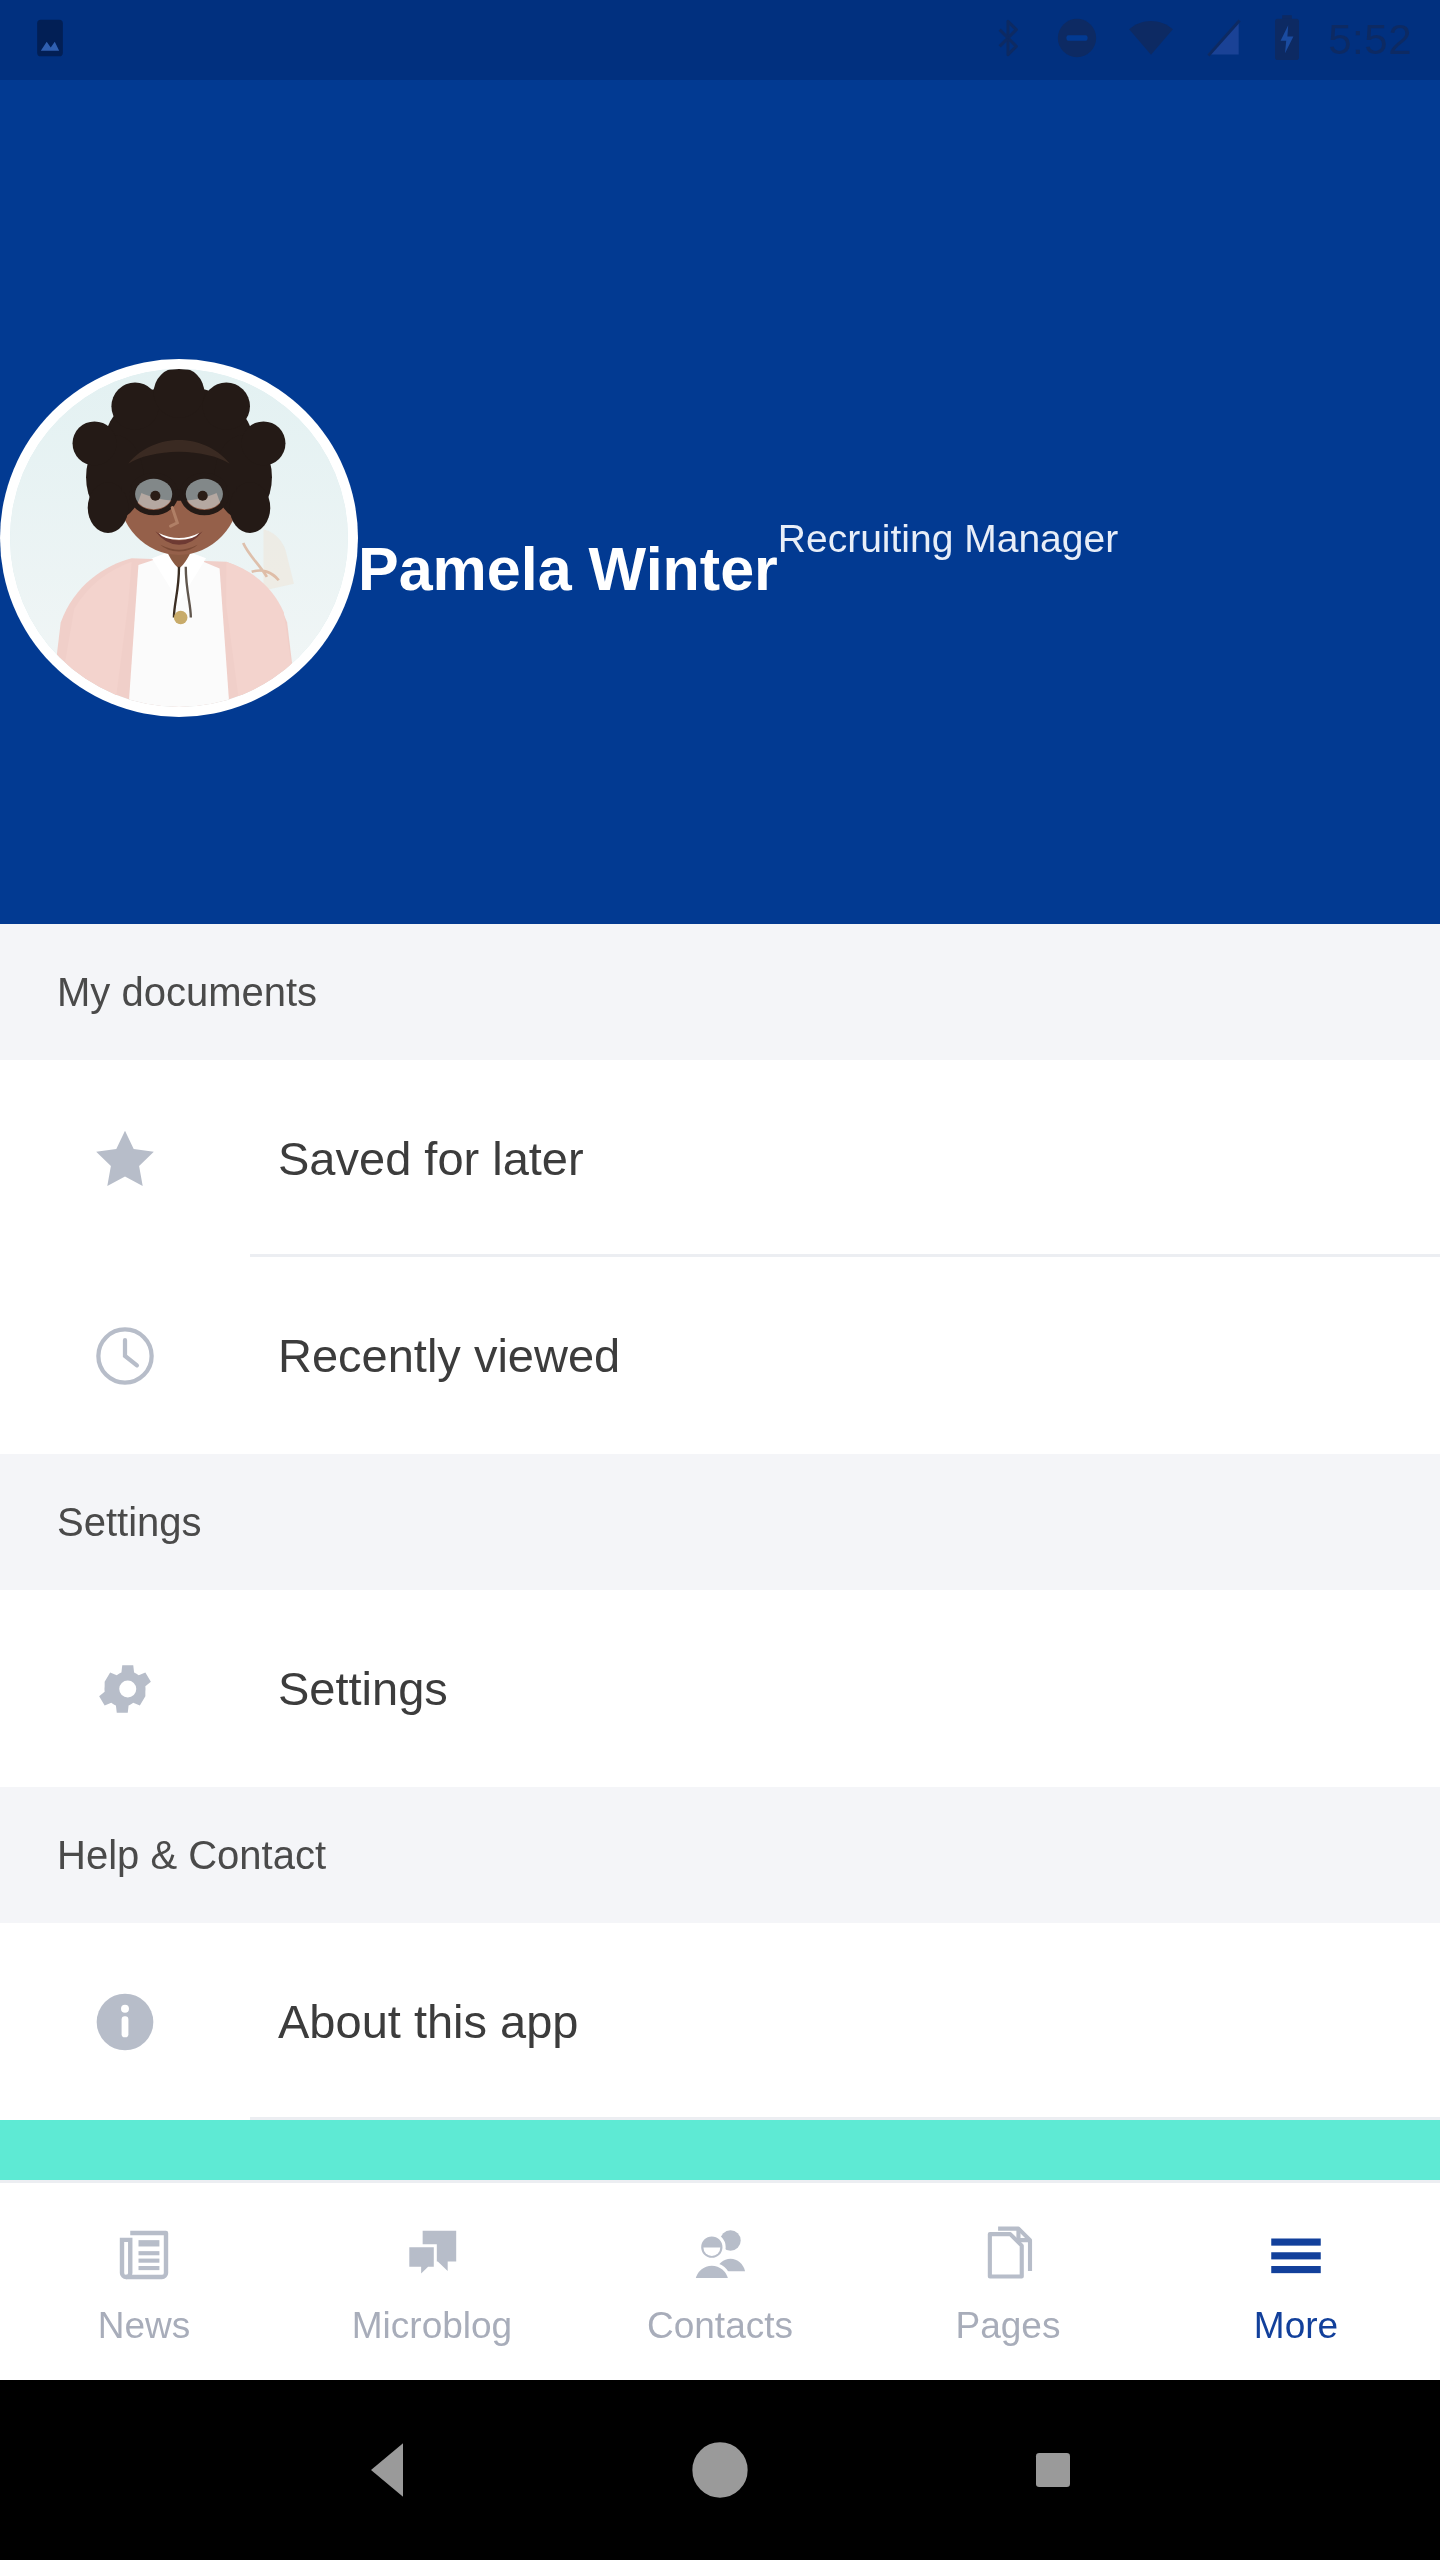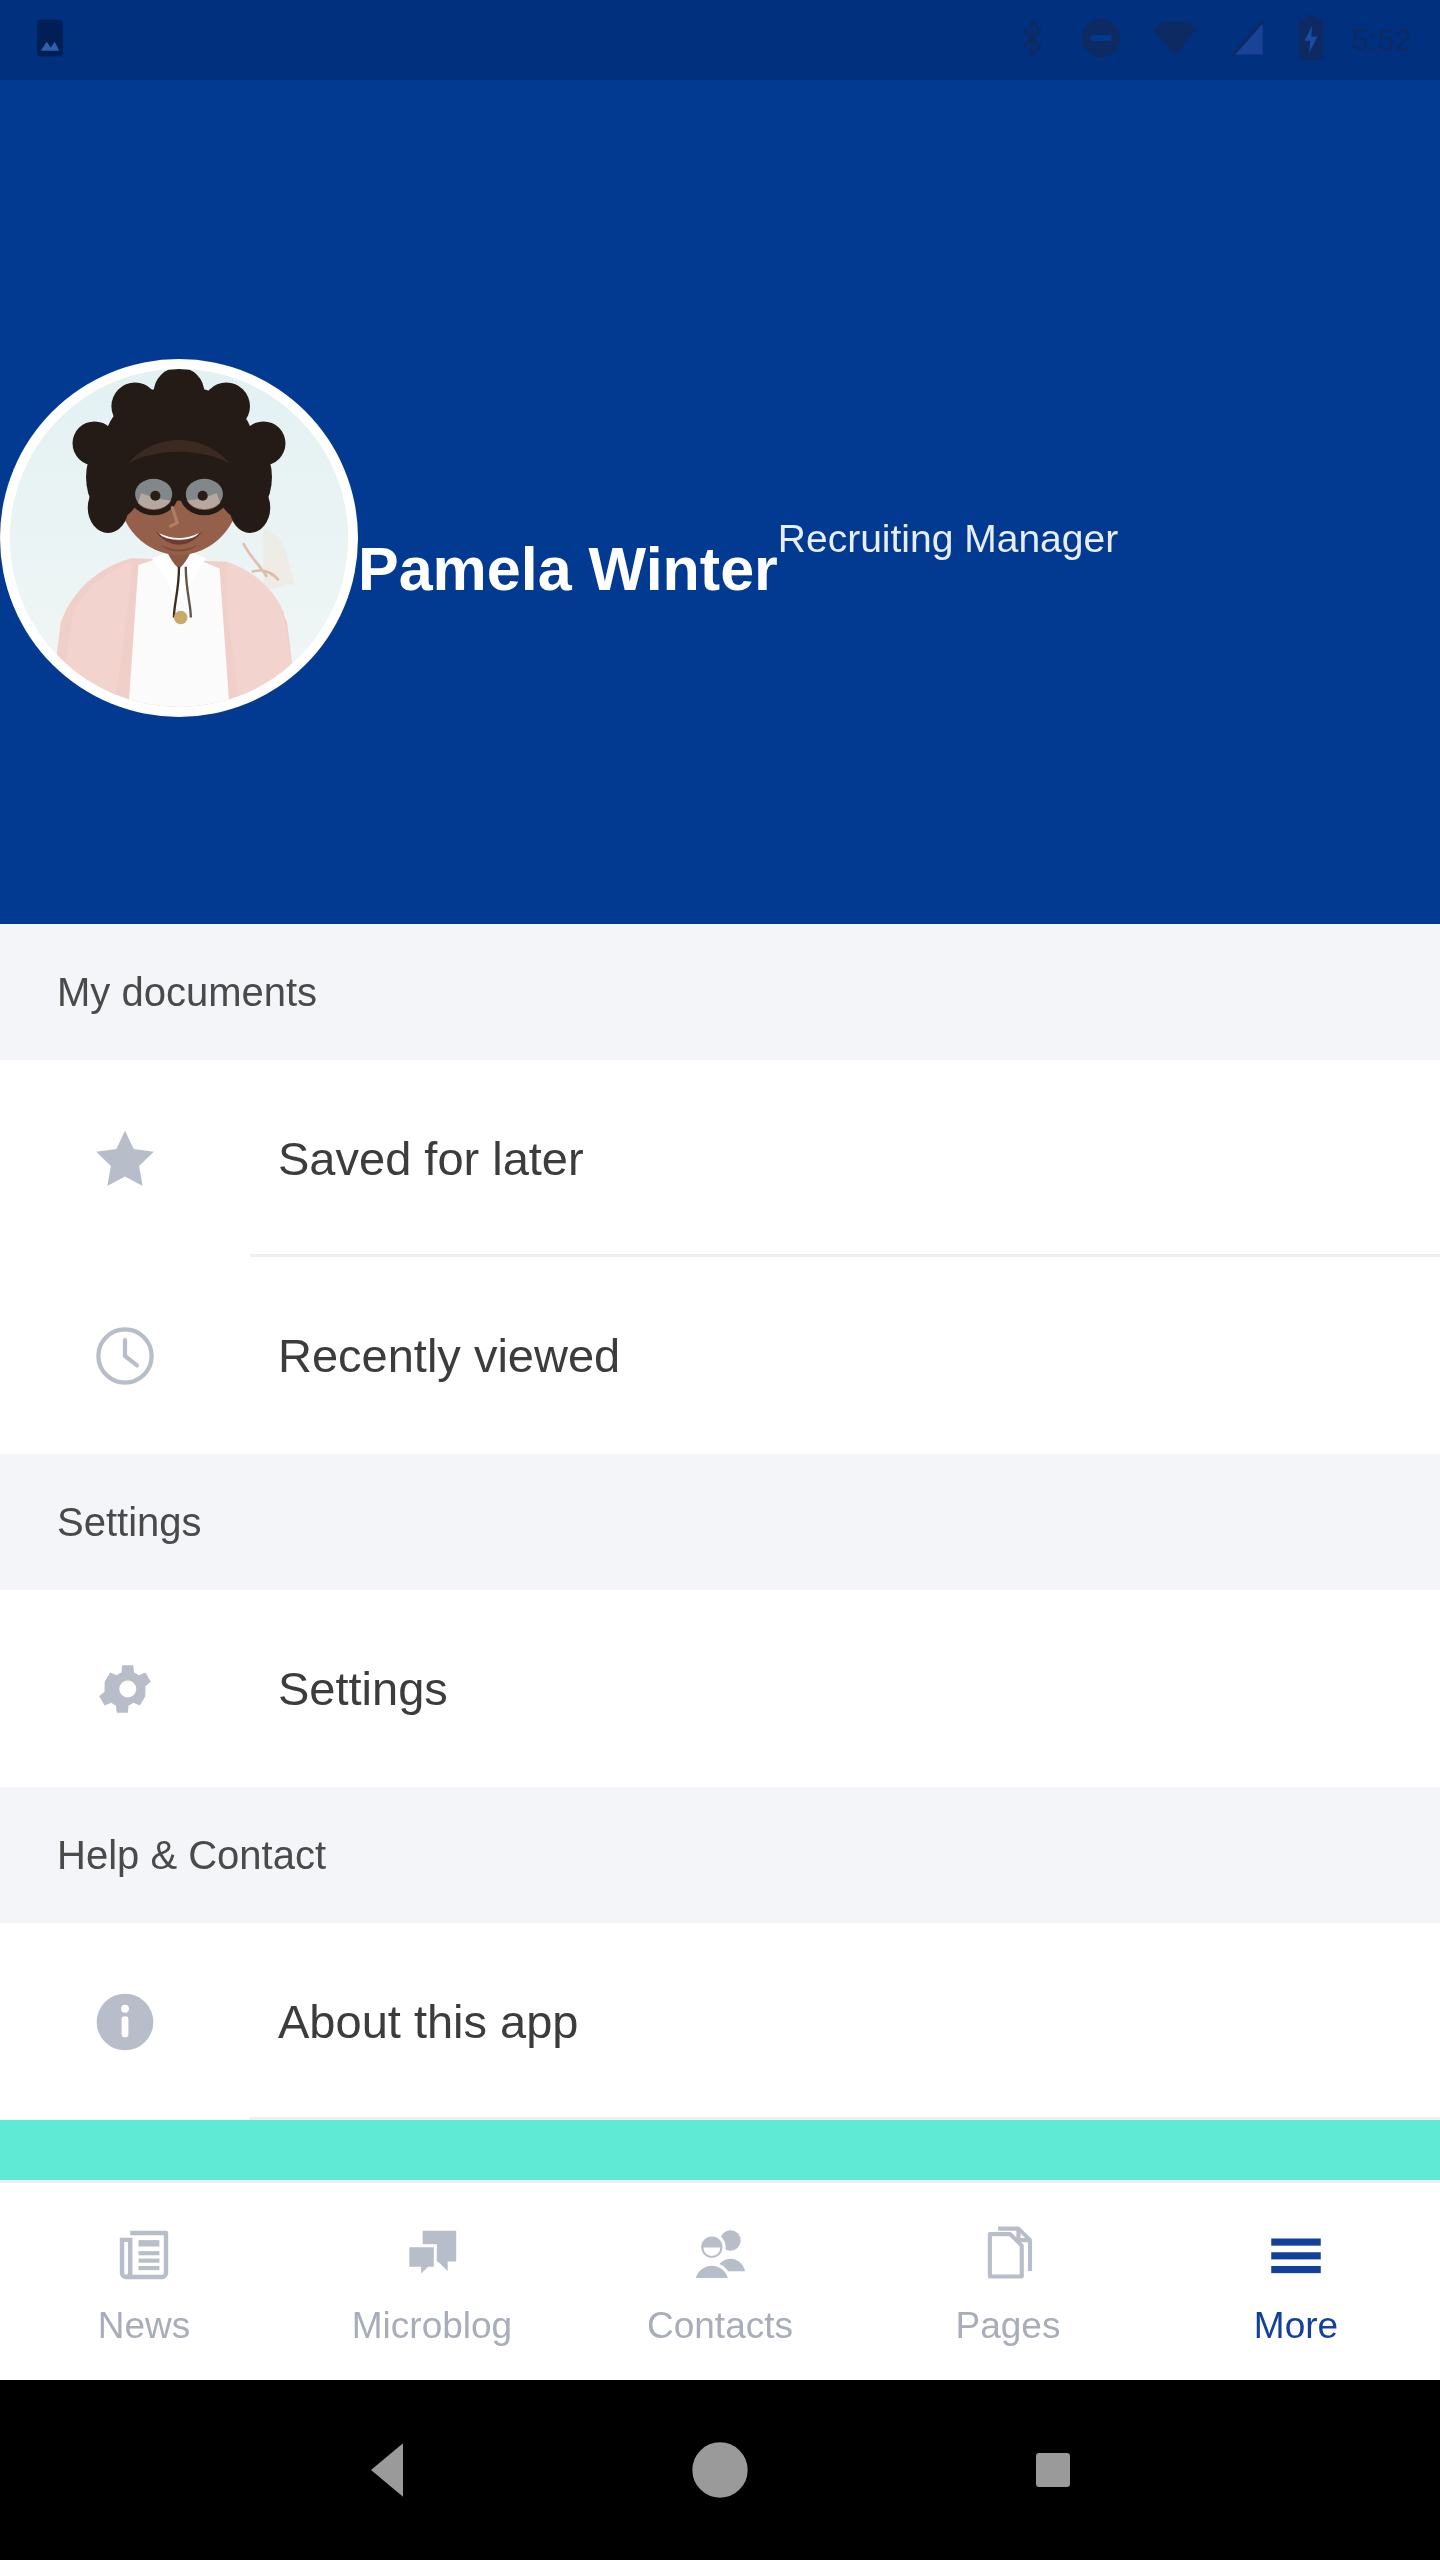--- a/index.html
+++ b/index.html
@@ -16,21 +16,21 @@
     height:80px; background:#01307f; flex:0 0 80px;
     display:flex; align-items:center; padding:0 28px;
     position:relative;
   }
   .status-left { display:flex; align-items:center; gap:14px; }
   .status-right {
     margin-left:auto; display:flex; align-items:center; gap:26px;
   }
   .sb-icon { display:block; }
   .status-time {
-    color:#0d2a63; font-size:30px; letter-spacing:0.5px;
+    color:#0d2a63; font-size:42px; letter-spacing:0.5px;
     font-family:"Liberation Sans", sans-serif; line-height:1;
   }
 
   
   .profile-header {
     background:#023a92; flex:0 0 844px;
     display:flex; flex-direction:row; align-items:center;
     padding-top:72px;
   }
   .avatar-ring {

